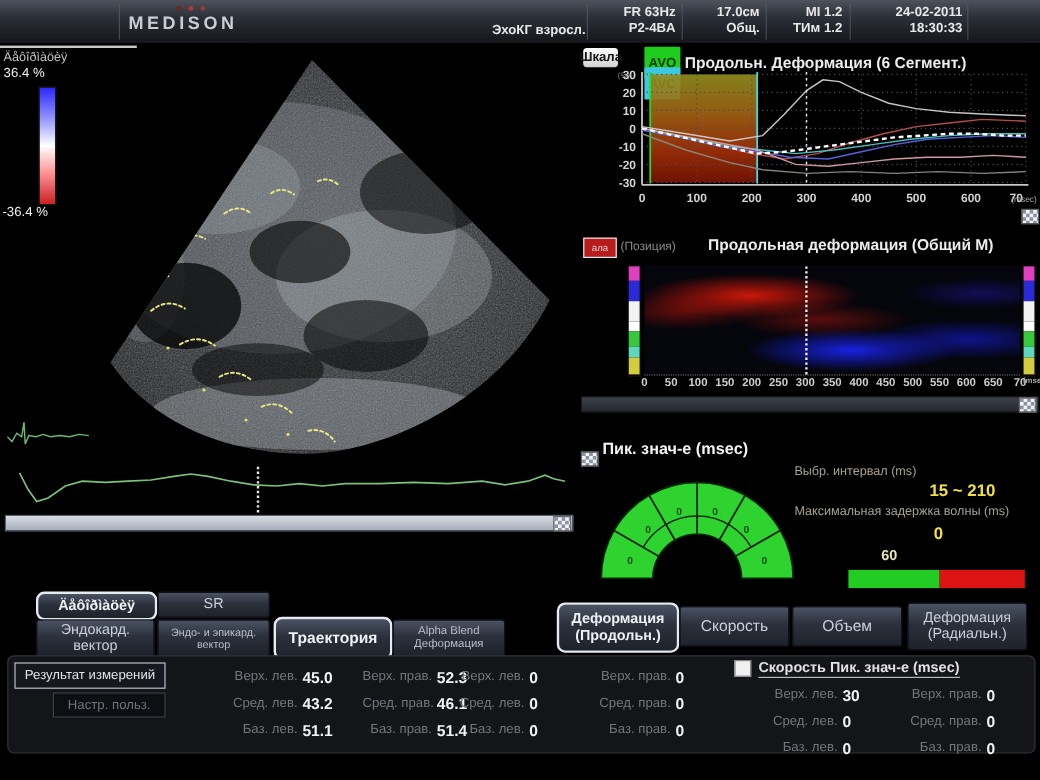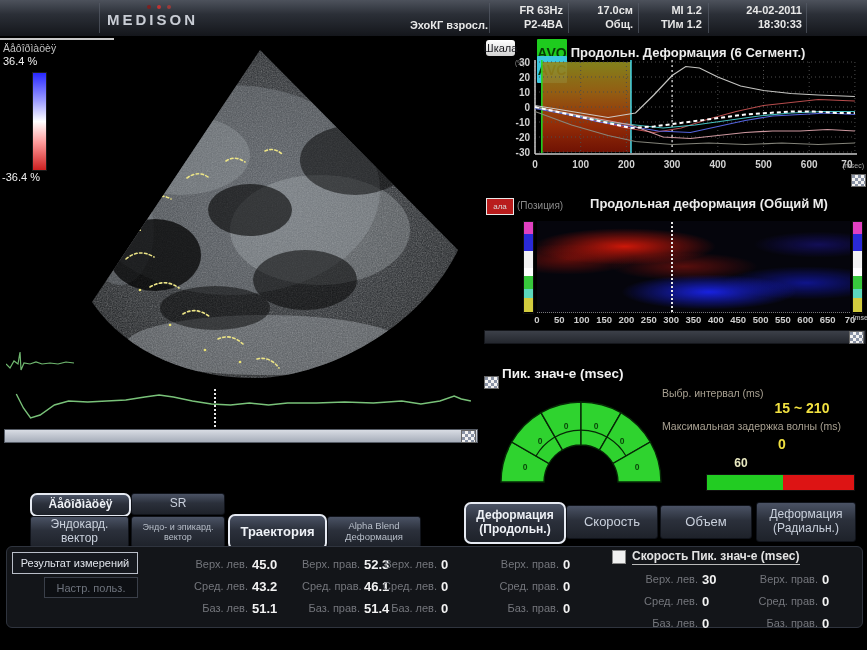--- a/index.html
+++ b/index.html
@@ -24,23 +24,23 @@
   
   .scroll1{position:absolute;left:4px;top:429px;width:472px;height:12px;
            background:linear-gradient(180deg,#d8dce3,#a6adb9);border:1px solid #565c66;}
   .scroll2{position:absolute;left:484px;top:330px;width:380px;height:12px;
            background:linear-gradient(180deg,#3c4049,#24272e);border:1px solid #15171c;}
   .checker{position:absolute;width:13px;height:11px;border:1px solid #666;
            background:repeating-conic-gradient(#f2f2f2 0 25%, #8a93a5 0 50%);background-size:6px 6px;}
   .cursor{position:absolute;border-left:2px dotted #e8e8e8;width:0;}
   
   .scale-btn{position:absolute;left:486px;top:40px;width:29px;height:16px;border-radius:3px;
-             background:linear-gradient(#ffffff,#d2d2d2);color:#15151a;font-size:11px;font-weight:normal;
+             background:linear-gradient(#ffffff,#d2d2d2);color:#15151a;font-size:11px;font-weight:bold;
              display:flex;align-items:center;justify-content:center;box-shadow:1px 1px 2px #000;}
-  .badge{position:absolute;left:537px;width:30px;height:27px;font-size:14px;font-weight:bold;
+  .badge{position:absolute;left:537px;width:30px;height:27px;font-size:11px;font-weight:bold;
          display:flex;align-items:center;justify-content:center;color:#063a06;border-radius:1px;}
   .ptitle{position:absolute;text-align:center;font-size:13px;font-weight:bold;color:#ececec;white-space:nowrap;}
   .mini-scale{position:absolute;left:486px;top:198px;width:26px;height:15px;border:1px solid #e8e8e8;
               background:#b91c1c;color:#d8d8d8;font-size:8px;display:flex;align-items:center;justify-content:center;}
   .pos-label{position:absolute;left:517px;top:200px;font-size:10px;color:#8a8a8a;}
   .legend{position:absolute;top:221px;width:9px;height:91px;display:flex;flex-direction:column;border:1px solid #111;}
   .heatmap{position:absolute;left:537px;top:221px;width:313px;height:91px;background:#05050c;
     background-image:
       radial-gradient(ellipse 130px 26px at 28% 28%, rgba(225,25,8,.9), rgba(0,0,0,0) 70%),
       radial-gradient(ellipse 95px 22px at 10% 42%, rgba(170,20,8,.55), rgba(0,0,0,0) 70%),

